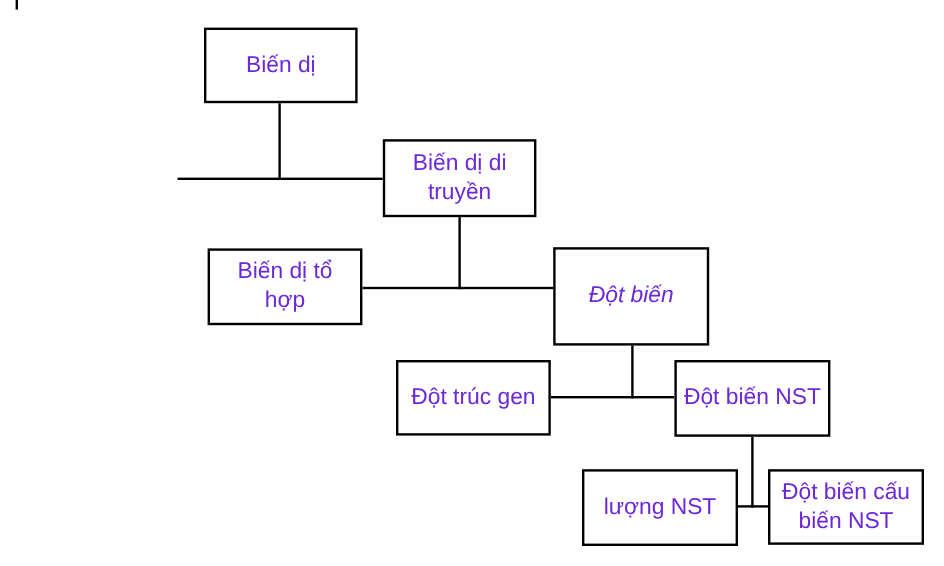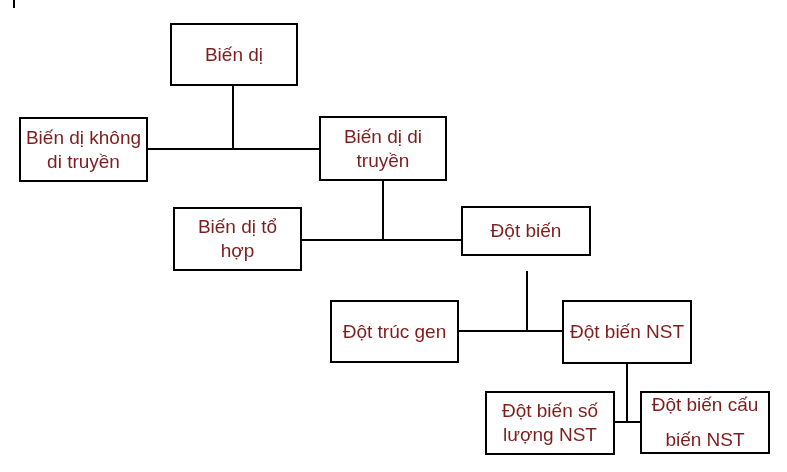--- a/index.html
+++ b/index.html
@@ -13,44 +13,44 @@
     height: 472px;
     background: #ffffff;
     font-family: "Liberation Sans", "DejaVu Sans", sans-serif;
     overflow: hidden;
   }
   .node {
     position: absolute;
     box-sizing: border-box;
     border: 2px solid #000000;
     background: #ffffff;
-    color: #7f1d1d;
+    color: #6d28d9;
     display: flex;
     flex-direction: column;
     align-items: center;
     justify-content: center;
     text-align: center;
     font-size: 19px;
     line-height: 1.25;
   }
   .node span { display: block; white-space: nowrap; }
   .edge {
     position: absolute;
     background: #000000;
   }
   
   .n-bien-di            { left:170px; top:23px;  width:128px; height:63px; }
   .n-khong-di-truyen    { left:19px;  top:117px; width:129px; height:65px; }
   .n-di-truyen          { left:319px; top:116px; width:128px; height:65px; }
   .n-to-hop             { left:173px; top:207px; width:129px; height:64px; }
-  .n-dot-bien           { left:461px; top:206px; width:130px; height:50px; }
+  .n-dot-bien           { left:461px; top:206px; width:130px; height:82px;font-style:italic; }
   .n-dot-bien-gen       { left:330px; top:300px; width:129px; height:63px; }
   .n-dot-bien-nst       { left:562px; top:300px; width:130px; height:64px; }
   .n-so-luong-nst       { left:485px; top:391px; width:130px; height:64px; }
-  .n-cau-truc-nst       { left:640px; top:391px; width:130px; height:63px;justify-content:space-between; }
+  .n-cau-truc-nst       { left:640px; top:391px; width:130px; height:63px; }
   
   .e1 { left:232px; top:85px;  width:2px;   height:65px; }
   .e2 { left:148px; top:148px; width:171px; height:2px;  }
   .e3 { left:382px; top:180px; width:2px;   height:61px; }
   .e4 { left:302px; top:239px; width:159px; height:2px;  }
   .e5 { left:526px; top:271px; width:2px;   height:61px; }
   .e6 { left:459px; top:330px; width:103px; height:2px;  }
   .e7 { left:626px; top:363px; width:2px;   height:60px; }
   .e8 { left:614px; top:421px; width:27px;  height:2px;  }
   .artifact { left:13px; top:0px; width:2px; height:8px; }
@@ -68,24 +68,20 @@
   <div class="edge e4"></div>
   <div class="edge e5"></div>
   <div class="edge e6"></div>
   <div class="edge e7"></div>
   <div class="edge e8"></div>
 
   <div class="node n-bien-di">
     <span>Biến dị</span>
   </div>
 
-  <div class="node n-khong-di-truyen">
-    <span>Biến dị không</span>
-    <span>di truyền</span>
-  </div>
 
   <div class="node n-to-hop">
     <span>Biến dị tổ</span>
     <span>hợp</span>
   </div>
 
   <div class="node n-di-truyen">
     <span>Biến dị di</span>
     <span>truyền</span>
   </div>
@@ -96,21 +92,20 @@
 
   <div class="node n-dot-bien-gen">
     <span>Đột trúc gen</span>
   </div>
 
   <div class="node n-dot-bien-nst">
     <span>Đột biến NST</span>
   </div>
 
   <div class="node n-so-luong-nst">
-    <span>Đột biến số</span>
     <span>lượng NST</span>
   </div>
 
   <div class="node n-cau-truc-nst">
     <span>Đột biến cấu</span>
     <span>biến NST</span>
   </div>
 
 </div>
 

